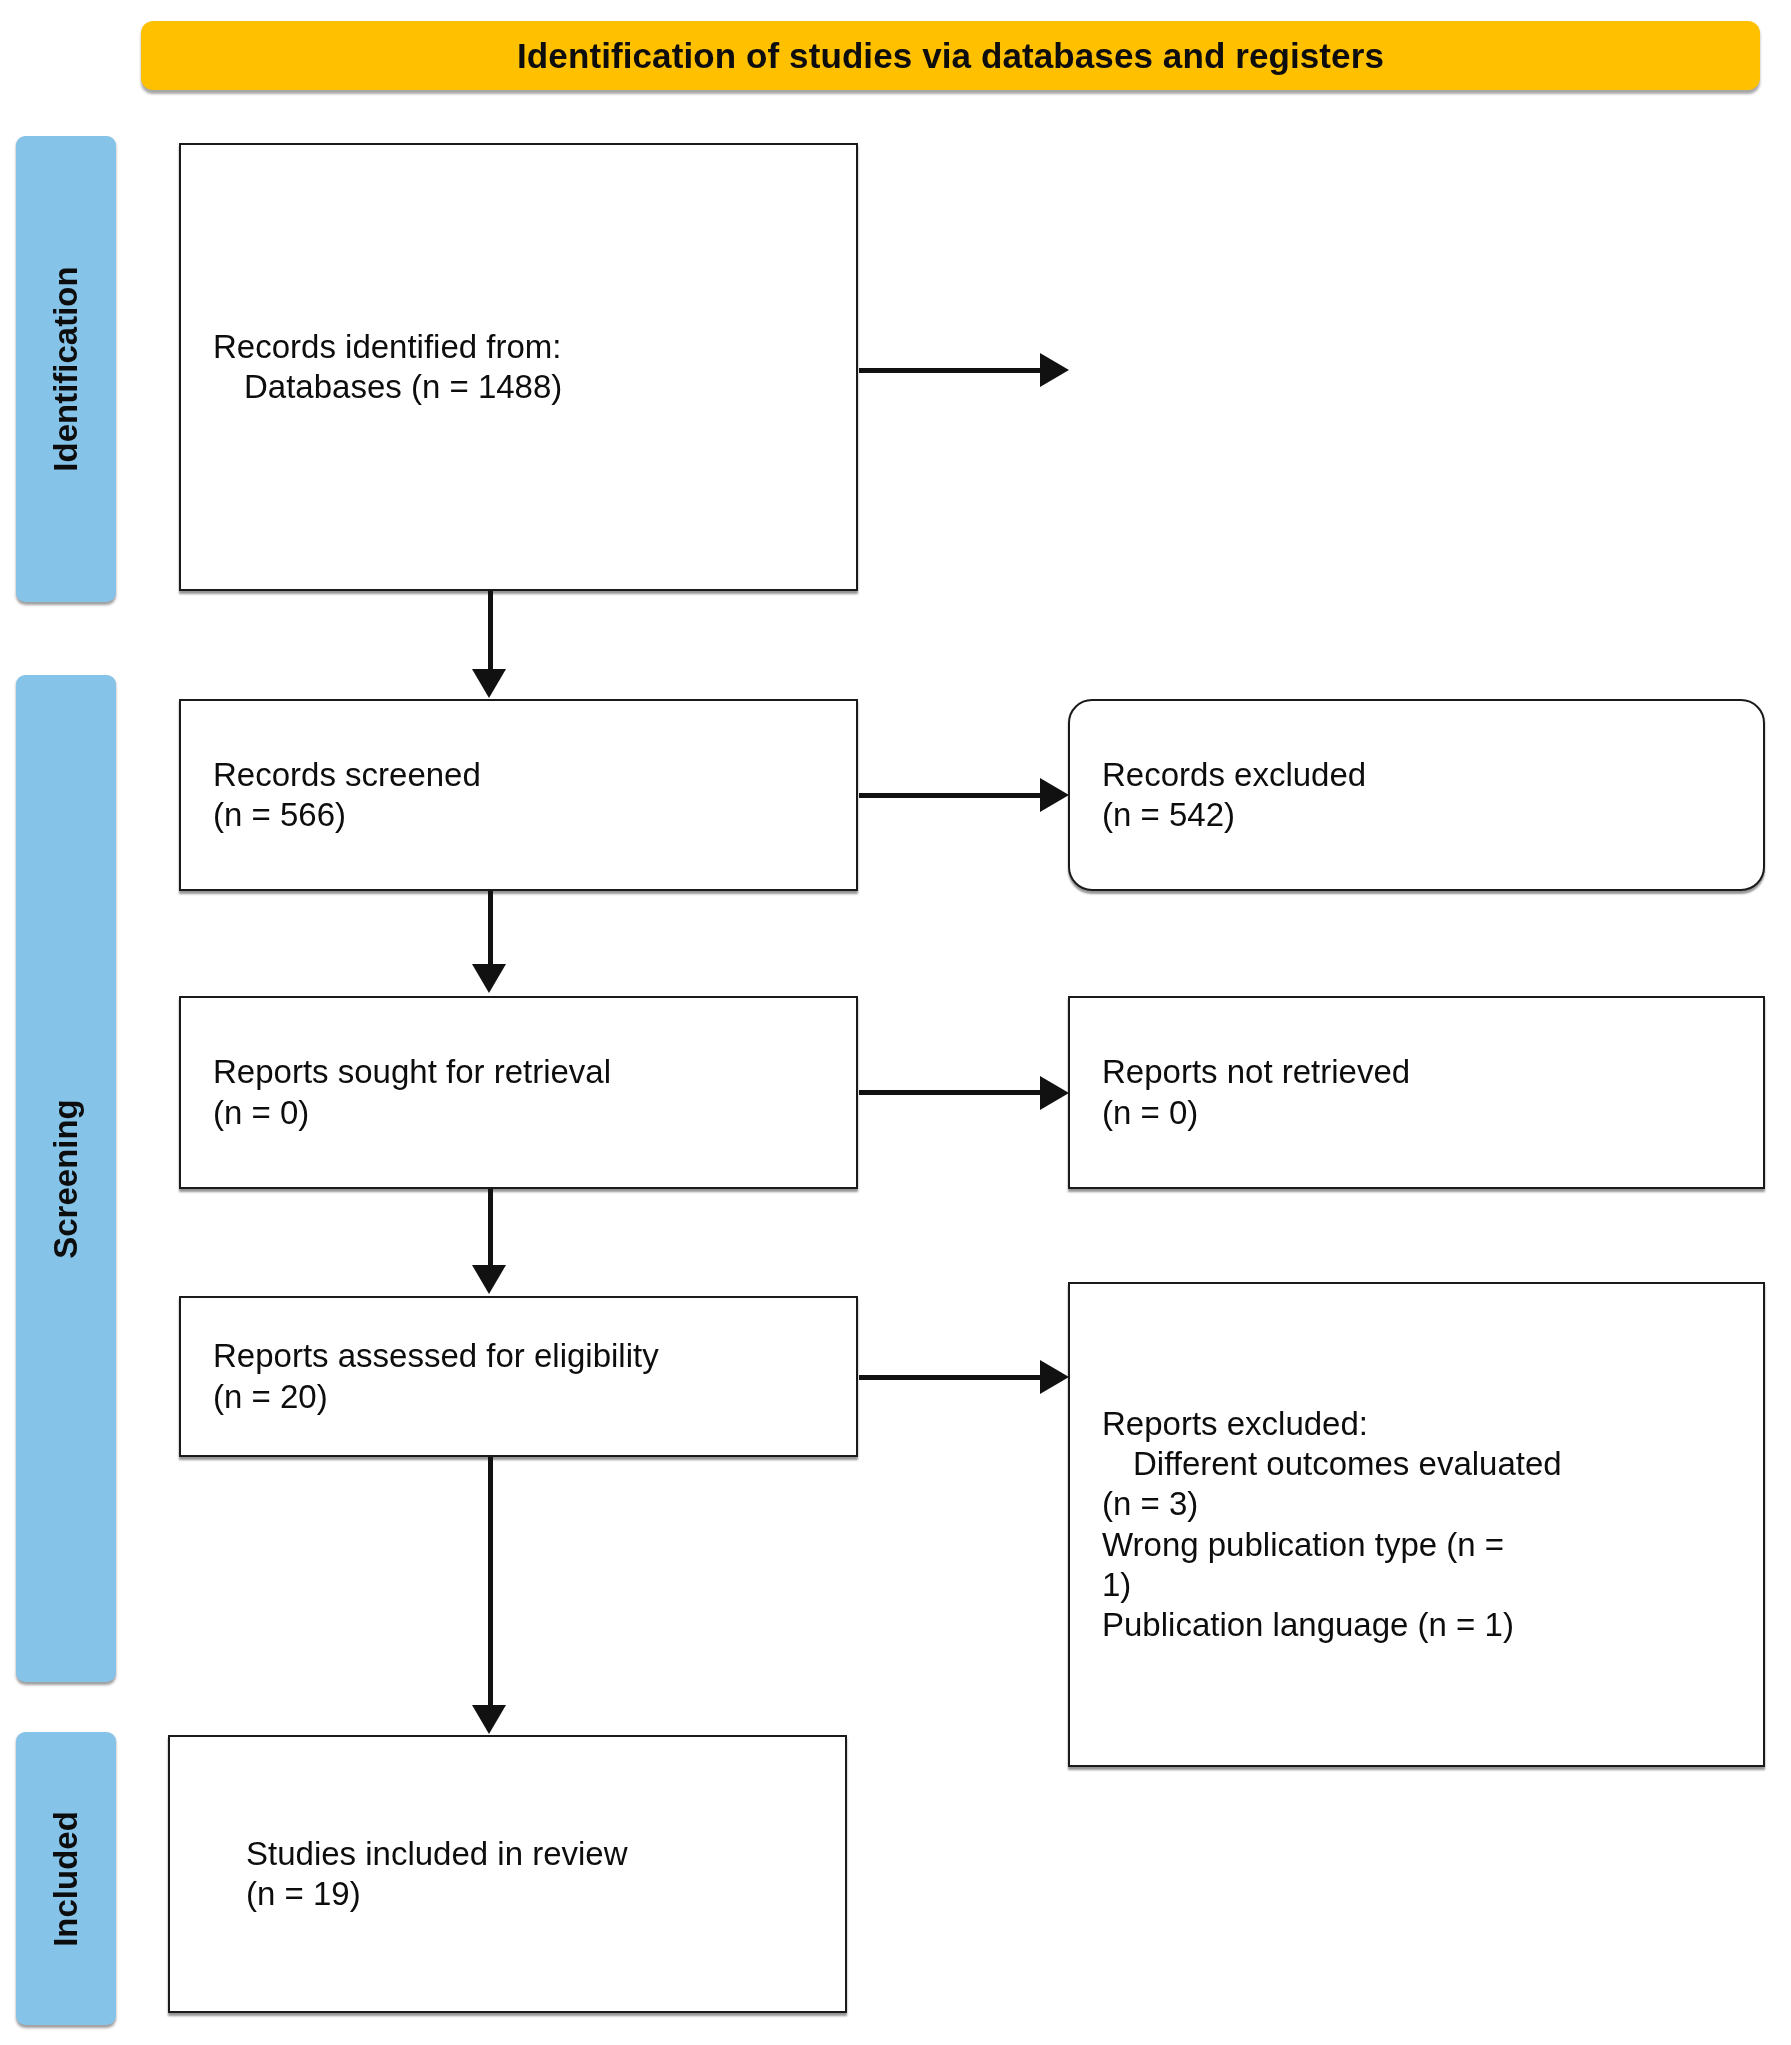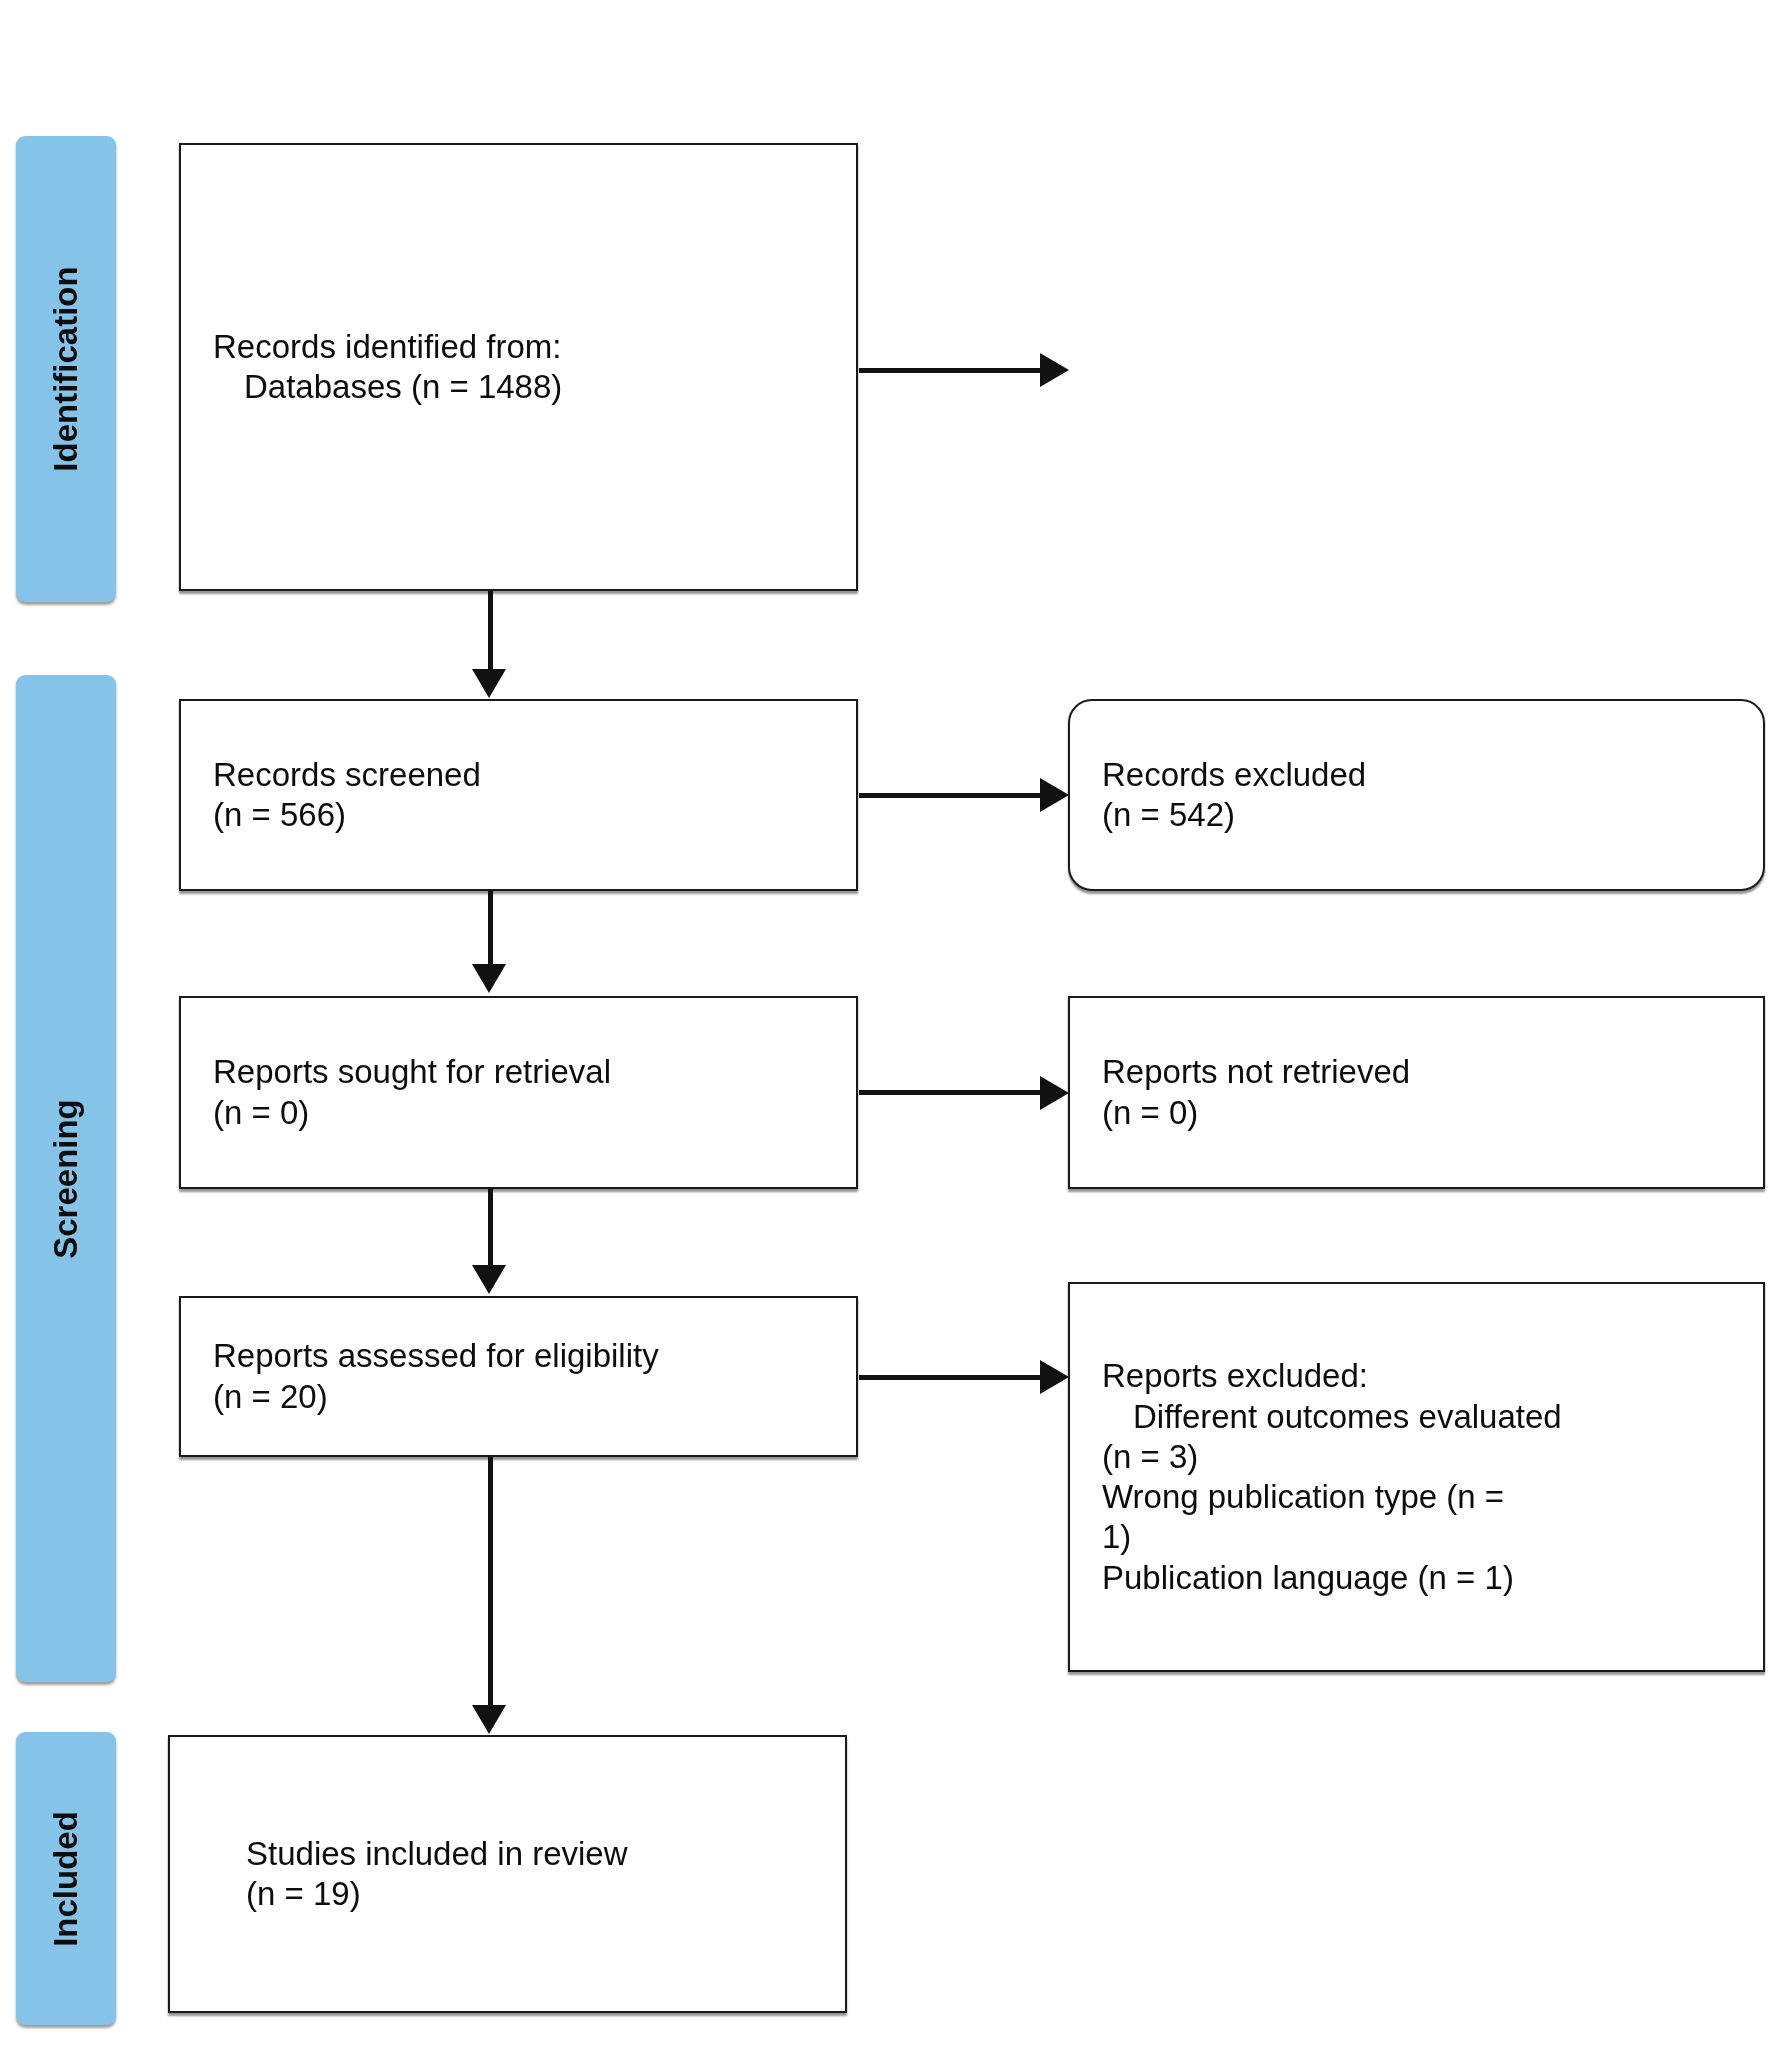--- a/index.html
+++ b/index.html
@@ -100,20 +100,23 @@
     border-top: 17.3px solid transparent;
     border-bottom: 17.3px solid transparent;
     border-left: 29px solid #111111;
   }
 </style>
 </head>
 <body>
 
 <div id="canvas">
 
+  <div class="banner" style="left:141px; top:21px; width:1619px; height:69px;">
+    <span class="banner-label">Identification of studies via databases and registers</span>
+  </div>
 
   <div class="stage-bar" style="left:16px; top:136px; width:100px; height:466px;">
     <span class="stage-label">Identification</span>
   </div>
 
   <div class="stage-bar" style="left:16px; top:675px; width:100px; height:1007px;">
     <span class="stage-label">Screening</span>
   </div>
 
   <div class="stage-bar" style="left:16px; top:1732px; width:100px; height:293px;">
@@ -138,21 +141,21 @@
   </div>
 
   <div class="box" style="left:1068px; top:996px; width:697px; height:193px;">
     <div class="box-text"><span>Reports not retrieved</span><br><span>(n = 0)</span></div>
   </div>
 
   <div class="box" style="left:179px; top:1296px; width:679px; height:161px;">
     <div class="box-text"><span>Reports assessed for eligibility</span><br><span>(n = 20)</span></div>
   </div>
 
-  <div class="box" style="left:1068px; top:1282px; width:697px; height:390px;">
+  <div class="box" style="left:1068px; top:1282px; width:697px; height:485px;">
     <div class="box-text" style="justify-content:flex-start;"><span>Reports excluded:</span><br><span class="indent"></span><span>Different outcomes evaluated</span><br><span>(n = 3)</span><br><span>Wrong publication type (n =</span><br><span>1)</span><br><span>Publication language (n = 1)</span></div>
   </div>
 
   <div class="box" style="left:168px; top:1735px; width:679px; height:278px;padding-left:44px;">
     <div class="box-text"><span>Studies included in review</span><br><span>(n = 19)</span></div>
   </div>
 
   <div class="v-line" style="left:488px; top:591px; width:4.7px; height:80px;"></div>
   <div class="arrow-down" style="left:472px; top:669px;"></div>
 

